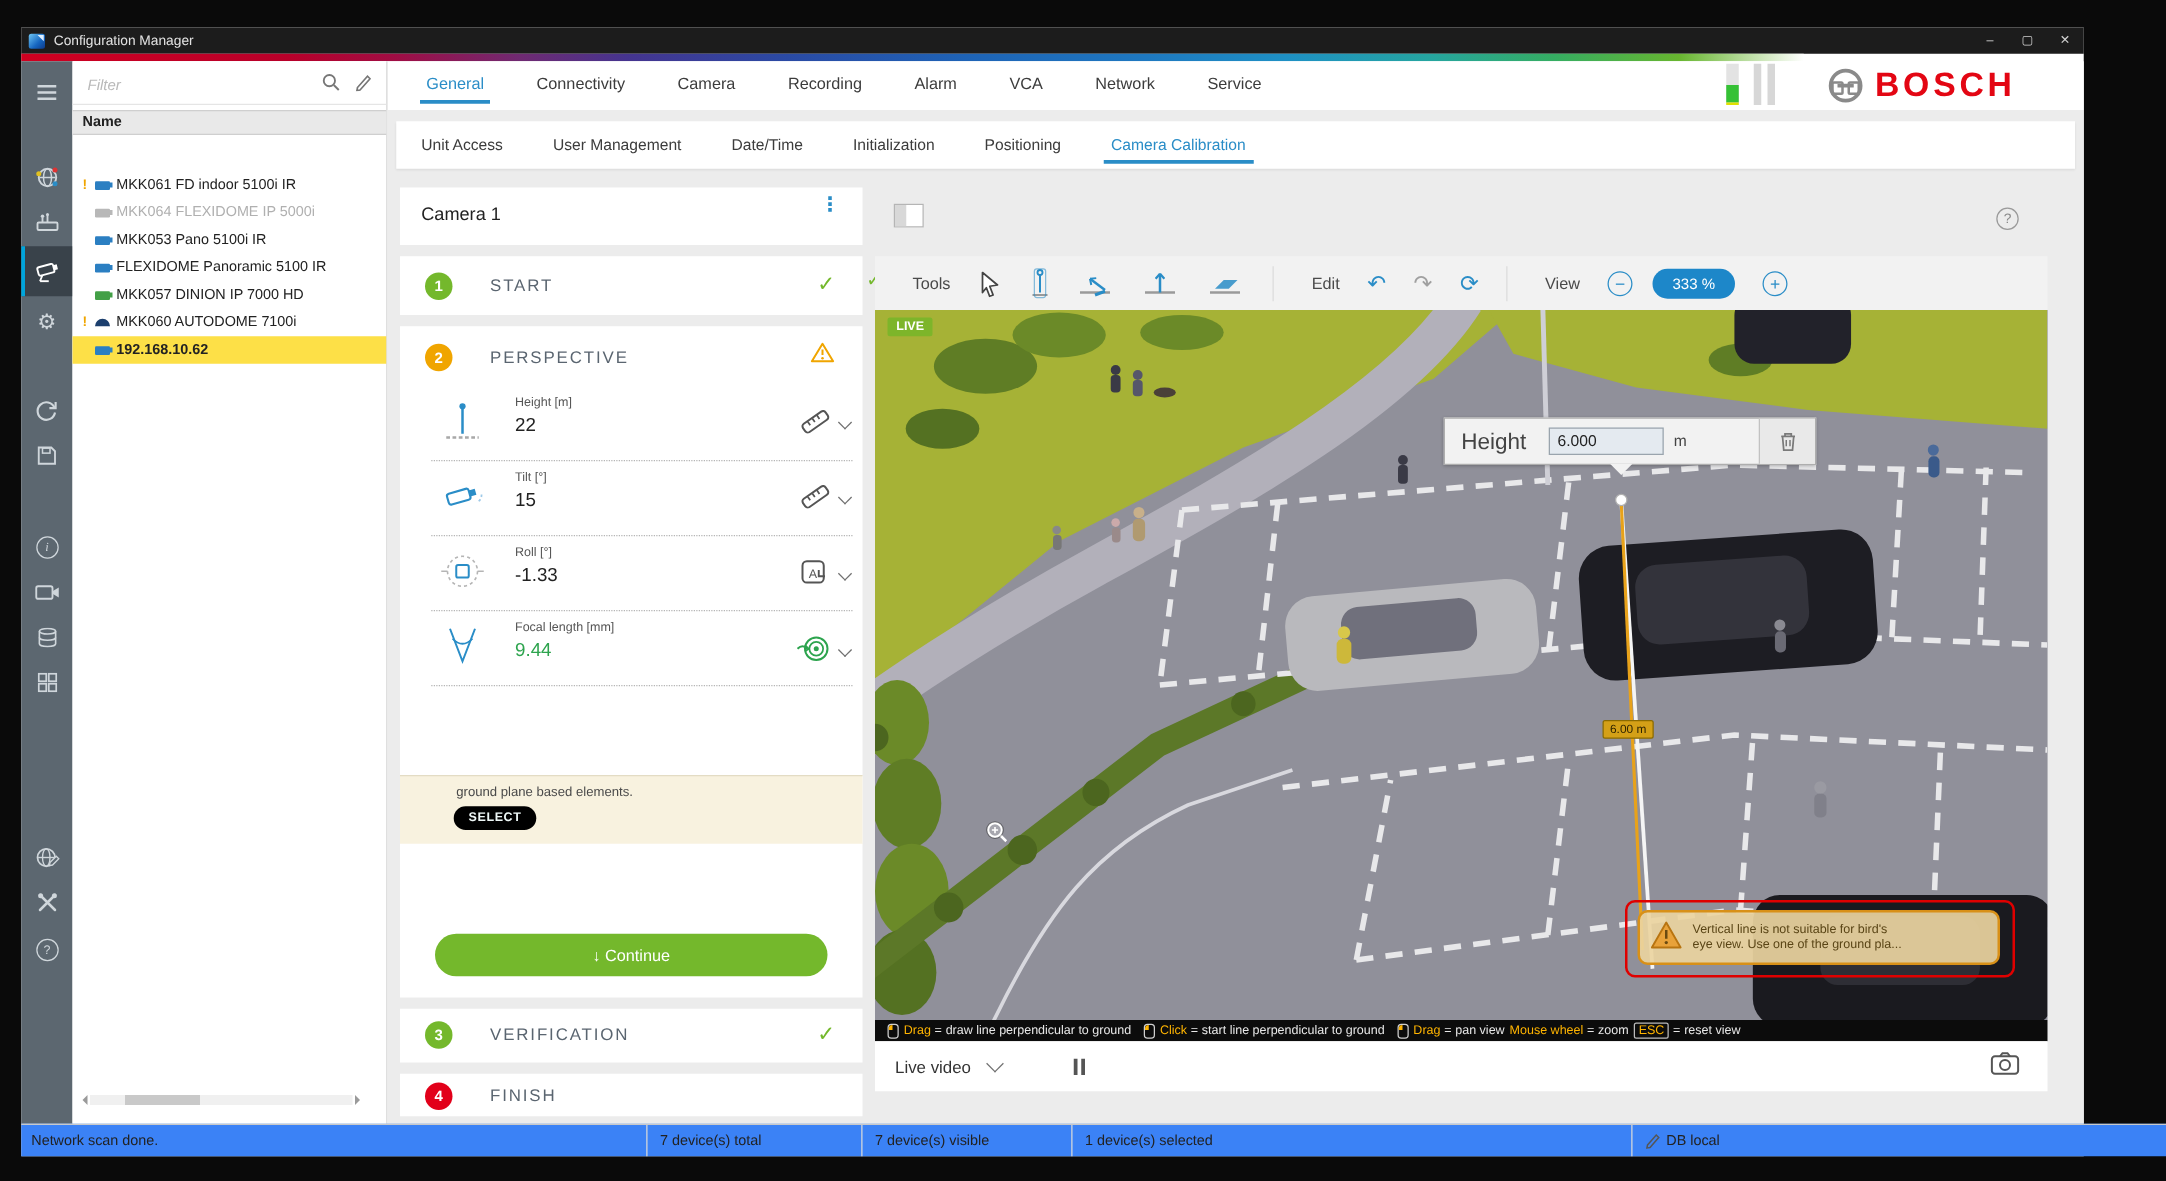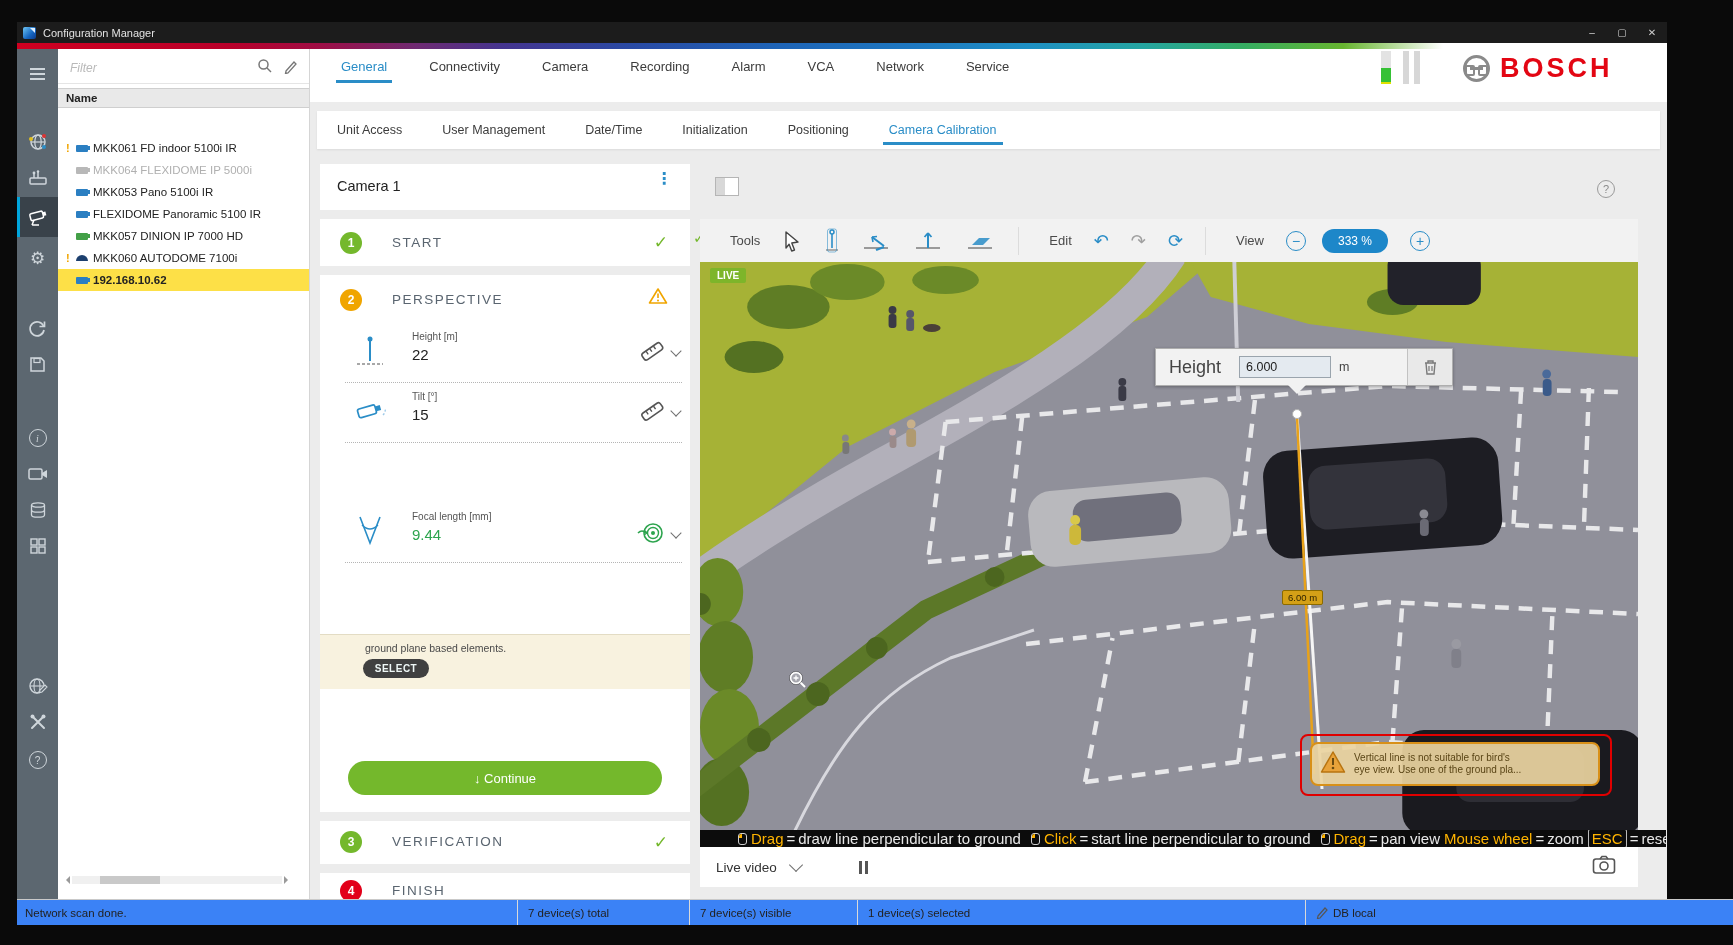--- a/index.html
+++ b/index.html
@@ -56,21 +56,21 @@
   .cam{width:12px;height:7px;border-radius:1px;margin:0 5px 0 2px;position:relative;flex:none;}
   .cam::after{content:"";position:absolute;right:-2px;top:1.5px;width:2px;height:4px;background:inherit;}
   .c-blue{background:#2b7fc2;} .c-gray{background:#b8b8b8;} .c-green{background:#43a047;}
   .dome{width:12px;height:6px;border-radius:6px 6px 0 0;background:#1c3f6e;margin:0 5px 0 2px;flex:none;}
   #hscroll{position:absolute;left:4px;bottom:14px;width:230px;height:10px;display:flex;align-items:center;}
   #hscroll .track{flex:1;height:8px;background:#f0f0f0;position:relative;}
   #hscroll .thumb{position:absolute;left:28px;width:60px;height:8px;background:#c9c9c9;}
   .scr-ar{width:0;height:0;border:4px solid transparent;}
   .scr-l{border-right-color:#9a9a9a;margin-right:2px;} .scr-r{border-left-color:#9a9a9a;margin-left:2px;}
   
-  #content{position:absolute;left:293px;top:80px;width:1357px;height:811px;background:#ececec;}
+  #content{position:absolute;left:293px;top:66px;width:1357px;height:811px;background:#ececec;}
   #subtabsbar{position:absolute;left:7px;top:9px;width:1343px;height:38px;background:#fff;box-shadow:0 1px 2px rgba(0,0,0,.08);display:flex;align-items:center;}
   .tab2{padding:0 20px;font-size:12.5px;color:#3c3c3c;height:38px;display:flex;align-items:center;position:relative;}
   .tab2.active{color:#2a8dc7;}
   .tab2.active::after{content:"";position:absolute;left:14px;right:14px;bottom:4px;height:3px;background:#2a8dc7;}
   
   #stepscard{position:absolute;left:10px;top:62px;width:370px;height:743px;}
   .sect{position:absolute;left:0;width:370px;background:#fff;}
   #sect-cam{top:0;height:46px;}
   #camname{position:absolute;left:17px;top:14px;font-size:14.5px;color:#222;}
   #kebab{position:absolute;right:18px;top:11px;color:#2a8dc7;font-size:16px;font-weight:bold;line-height:8px;text-align:center;}
@@ -88,21 +88,21 @@
   .ficon{position:absolute;left:32px;top:10px;}
   .flabel{position:absolute;left:92px;top:8px;font-size:10px;color:#555;}
   .fvalue{position:absolute;left:92px;top:23px;font-size:15px;color:#222;}
   .fvalue.green{color:#2da44e;}
   .fdiv{position:absolute;left:25px;right:8px;bottom:0;border-bottom:1px dotted #b5b5b5;}
   .factions{position:absolute;right:10px;top:18px;display:flex;align-items:center;gap:8px;}
   .chev{width:7px;height:7px;border-right:1.7px solid #707070;border-bottom:1.7px solid #707070;transform:rotate(45deg);display:inline-block;margin-top:-4px;}
   
   #creambox{position:absolute;left:0;top:359px;width:370px;height:55px;background:#f8f2df;border-top:1px solid #e3dcc4;}
   #creamtext{position:absolute;left:45px;top:7px;font-size:10.5px;color:#4a4a4a;}
-  #selectbtn{position:absolute;left:43px;top:24px;width:66px;height:19px;background:#404040;border:none;border-radius:10px;color:#eef7f6;font-size:10px;font-weight:bold;letter-spacing:.5px;}
+  #selectbtn{position:absolute;left:43px;top:24px;width:66px;height:19px;background:#000000;border:none;border-radius:10px;color:#eef7f6;font-size:10px;font-weight:bold;letter-spacing:.5px;}
   #continuebtn{position:absolute;left:28px;top:72px;width:314px;height:34px;background:#74b82c;border:none;border-radius:17px;color:#fff;font-size:13px;}
   
   #paneltoggle{position:absolute;left:405px;top:75px;width:22px;height:17px;border:1px solid #b5b5b5;background:#fff;}
   #paneltoggle::before{content:"";position:absolute;left:0;top:0;width:9px;height:100%;background:#d8d8d8;}
   #helpcirc{position:absolute;right:52px;top:78px;width:18px;height:18px;border:1.5px solid #9a9a9a;border-radius:50%;color:#8a8a8a;font-size:11px;display:flex;align-items:center;justify-content:center;box-sizing:border-box;}
   
   #precheck{position:absolute;left:383px;top:127px;color:#74b82c;font-size:15px;}
   #toolbar{position:absolute;left:390px;top:117px;width:938px;height:43px;background:#f2f2f2;display:flex;align-items:center;font-size:13px;color:#4a4a4a;}
   .tbl{margin-left:30px;}
   .tbicon{margin-left:22px;display:flex;align-items:center;}
@@ -123,21 +123,21 @@
   #hunit{font-size:12.5px;color:#444;margin-left:8px;}
   #trashseg{margin-left:auto;width:44px;height:100%;border-left:1px solid #c2c2c2;background:#e9e9e9;display:flex;align-items:center;justify-content:center;}
   #mtag{position:absolute;left:582px;top:328px;background:#d4a017;border:1px solid #8a6a00;color:#2e2300;font-size:9.5px;padding:1px 5px;border-radius:2px;z-index:5;}
   #magcursor{position:absolute;left:88px;top:408px;z-index:6;}
   
   #redrect{position:absolute;left:600px;top:472px;width:312px;height:62px;border:2px solid #e00000;border-radius:8px;z-index:6;box-sizing:border-box;}
   #warntip{position:absolute;left:8px;top:6px;width:290px;height:44px;background:rgba(234,212,160,.92);border:2px solid #d89018;border-radius:8px;box-sizing:border-box;display:flex;align-items:center;}
   #warnico{margin-left:8px;flex:none;}
   #warntext{font-size:10px;color:#5a4516;line-height:1.25;margin-left:8px;padding-right:6px;}
   
-  #instrbar{position:absolute;left:390px;top:728px;width:938px;height:17px;background:#0c0c0c;display:flex;align-items:center;font-size:15px;color:#e8e8e8;white-space:nowrap;overflow:hidden;padding-left:28px;}
+  #instrbar{position:absolute;left:390px;top:728px;width:938px;height:17px;background:#0c0c0c;display:flex;align-items:center;font-size:10px;color:#e8e8e8;white-space:nowrap;overflow:hidden;}
   .ikey{color:#ffb400;margin:0 3px 0 4px;}
   .ieq{color:#e8e8e8;margin-right:3px;}
   .ikey.boxed{border:1px solid #bbb;padding:0 3px;border-radius:2px;}
   .mouseico{width:7px;height:10px;border:1px solid #cfcfcf;border-radius:3px;margin-left:10px;position:relative;flex:none;}
   .mouseico::before{content:"";position:absolute;left:0;top:0;width:3px;height:4px;background:#ffb400;border-radius:3px 0 0 0;}
   
   #controlsbar{position:absolute;left:390px;top:745px;width:938px;height:40px;background:#fff;display:flex;align-items:center;}
   #srclabel{font-size:13.5px;color:#333;margin-left:16px;}
   #srcchev{margin-left:14px;}
   #pauseico{margin-left:58px;display:flex;gap:3px;}
@@ -411,20 +411,40 @@
                   <g transform="rotate(-35 12 10)">
                     <rect x="1" y="6.5" width="22" height="8" rx="2.5" fill="none" stroke="#555" stroke-width="1.6"></rect>
                     <path d="M7 7v3.5M11.5 7v3.5M16 7v3.5" stroke="#555" stroke-width="1.4"></path>
                   </g>
                 </svg></span>
             <span class="chev"></span>
           </span>
           <span class="fdiv"></span>
         </div>
 
+        <div class="field" style="top:168px">
+          <span class="ficon">
+            <svg width="36" height="36" viewBox="0 0 36 36">
+                <circle cx="18" cy="18" r="12" fill="none" stroke="#b5b5b5" stroke-width="1.3" stroke-dasharray="2.5 2.5"></circle>
+                <rect x="13" y="13" width="10" height="10" rx="1.5" fill="none" stroke="#2a8dc7" stroke-width="1.6"></rect>
+                <path d="M1 18h5M30 18h5" stroke="#b5b5b5" stroke-width="1.3"></path>
+              </svg>
+          </span>
+          <span class="flabel">Roll [°]</span>
+          <span class="fvalue">-1.33</span>
+          <span class="factions">
+            <span><svg width="24" height="22" viewBox="0 0 24 22">
+                  <rect x="2" y="2" width="17" height="17" rx="3.5" fill="none" stroke="#555" stroke-width="1.6"></rect>
+                  <text x="7" y="15" font-size="10" fill="#555" font-family="Liberation Sans,sans-serif">A</text>
+                  <path d="M15 9v5h5" fill="none" stroke="#555" stroke-width="1.5"></path>
+                </svg></span>
+            <span class="chev"></span>
+          </span>
+          <span class="fdiv"></span>
+        </div>
 
         <div class="field" style="top:228px">
           <span class="ficon">
             <svg width="36" height="34" viewBox="0 0 36 34">
                 <path d="M8 4L18 30L28 4" fill="none" stroke="#2a8dc7" stroke-width="1.6"></path>
                 <path d="M10 12q8 8 16 0" fill="none" stroke="#2a8dc7" stroke-width="1.4"></path>
               </svg>
           </span>
           <span class="flabel">Focal length [mm]</span>
           <span class="fvalue green">9.44</span>

